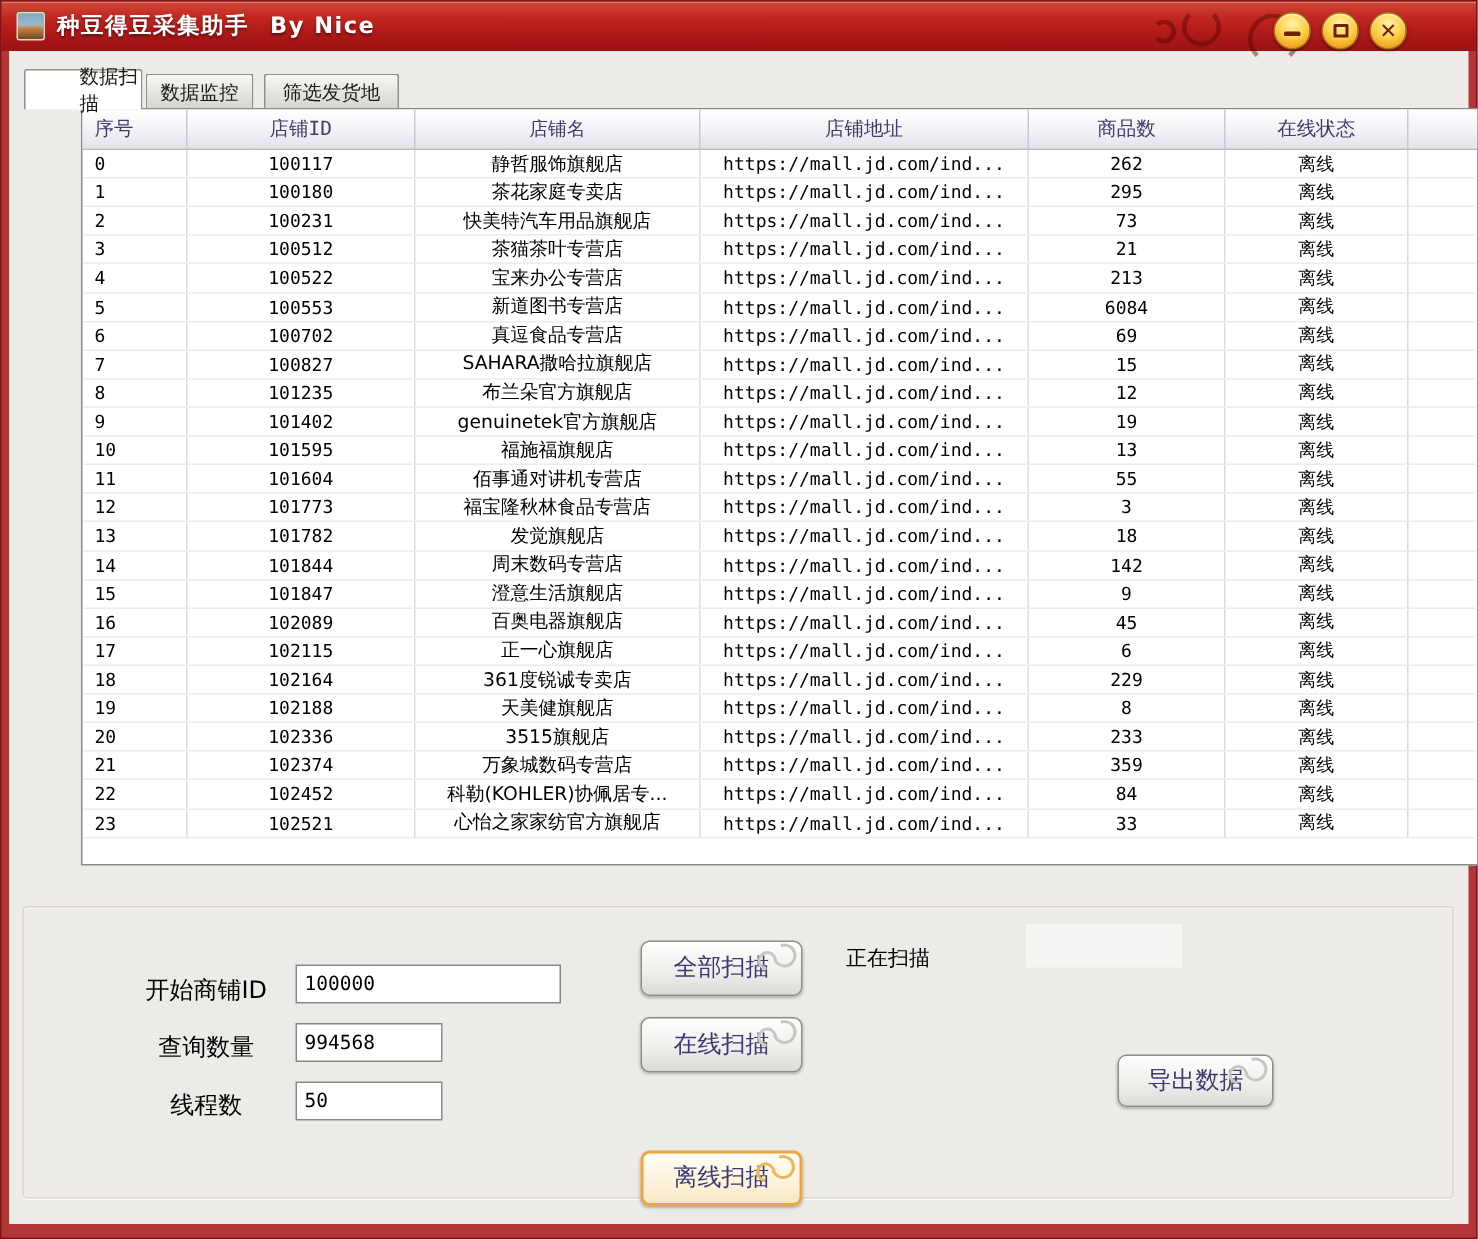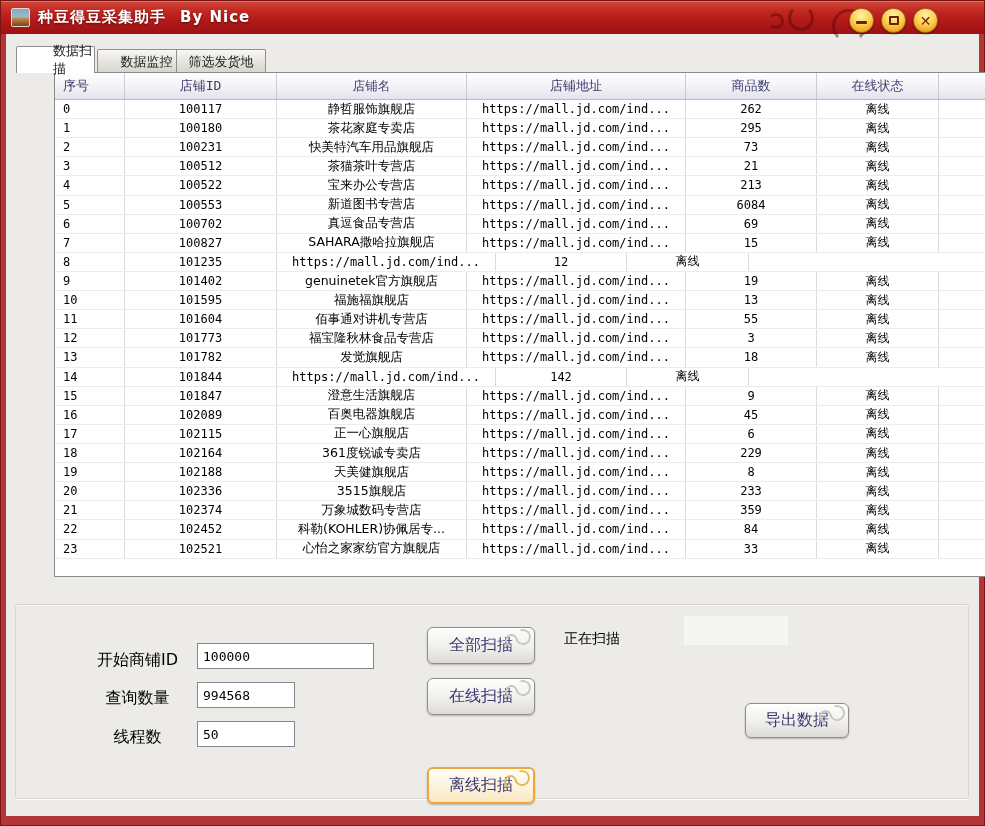--- a/index.html
+++ b/index.html
@@ -48,21 +48,21 @@
   .glyph-close { color:#6e1f04; font-size:14px; font-weight:bold; line-height:1; }
 
   
   .tab {
     position:absolute; cursor:pointer; font-size:13px; color:#1a1a1a;
     display:flex; align-items:center; justify-content:center;
     border:1px solid #8f8f8f; border-bottom:none;
     border-radius:2px 2px 0 0;
   }
   .tab.active { left:16px; top:46px; width:79px; height:27px; background:#fff; z-index:3;padding-left:36px; }
-  .tab.t1 { left:97px; top:49px; width:99px; height:24px; }
+  .tab.t1 { left:97px; top:49px; width:72px; height:24px; }
   .tab.t2 { left:176px; top:49px; width:90px; height:24px; }
   .tab.inactive { background:linear-gradient(180deg,#f8f7f5 0%,#e3e1dc 60%,#d6d4cf 100%); z-index:1; }
 
   
   .table-panel {
     position:absolute; left:14px; top:72px; width:957px; height:505px;
     background:#fff; border:1px solid #8a8a8a; z-index:2;margin-left:40px;
   }
   .thead { display:flex; height:27px;
     background:linear-gradient(180deg,#ffffff 0%,#f2f1f6 55%,#e4e3ec 100%);
@@ -239,20 +239,21 @@
           <div class="tcell c1">100827</div>
           <div class="tcell c2">SAHARA撒哈拉旗舰店</div>
           <div class="tcell c3">https://mall.jd.com/ind...</div>
           <div class="tcell c4">15</div>
           <div class="tcell c5">离线</div>
           <div class="tcell c6"></div>
         </div>
         <div class="trow">
           <div class="tcell c0">8</div>
           <div class="tcell c1">101235</div>
+          <div class="tcell c2">布兰朵官方旗舰店</div>
           <div class="tcell c3">https://mall.jd.com/ind...</div>
           <div class="tcell c4">12</div>
           <div class="tcell c5">离线</div>
           <div class="tcell c6"></div>
         </div>
         <div class="trow">
           <div class="tcell c0">9</div>
           <div class="tcell c1">101402</div>
           <div class="tcell c2">genuinetek官方旗舰店</div>
           <div class="tcell c3">https://mall.jd.com/ind...</div>
@@ -292,20 +293,21 @@
           <div class="tcell c1">101782</div>
           <div class="tcell c2">发觉旗舰店</div>
           <div class="tcell c3">https://mall.jd.com/ind...</div>
           <div class="tcell c4">18</div>
           <div class="tcell c5">离线</div>
           <div class="tcell c6"></div>
         </div>
         <div class="trow">
           <div class="tcell c0">14</div>
           <div class="tcell c1">101844</div>
+          <div class="tcell c2">周末数码专营店</div>
           <div class="tcell c3">https://mall.jd.com/ind...</div>
           <div class="tcell c4">142</div>
           <div class="tcell c5">离线</div>
           <div class="tcell c6"></div>
         </div>
         <div class="trow">
           <div class="tcell c0">15</div>
           <div class="tcell c1">101847</div>
           <div class="tcell c2">澄意生活旗舰店</div>
           <div class="tcell c3">https://mall.jd.com/ind...</div>

